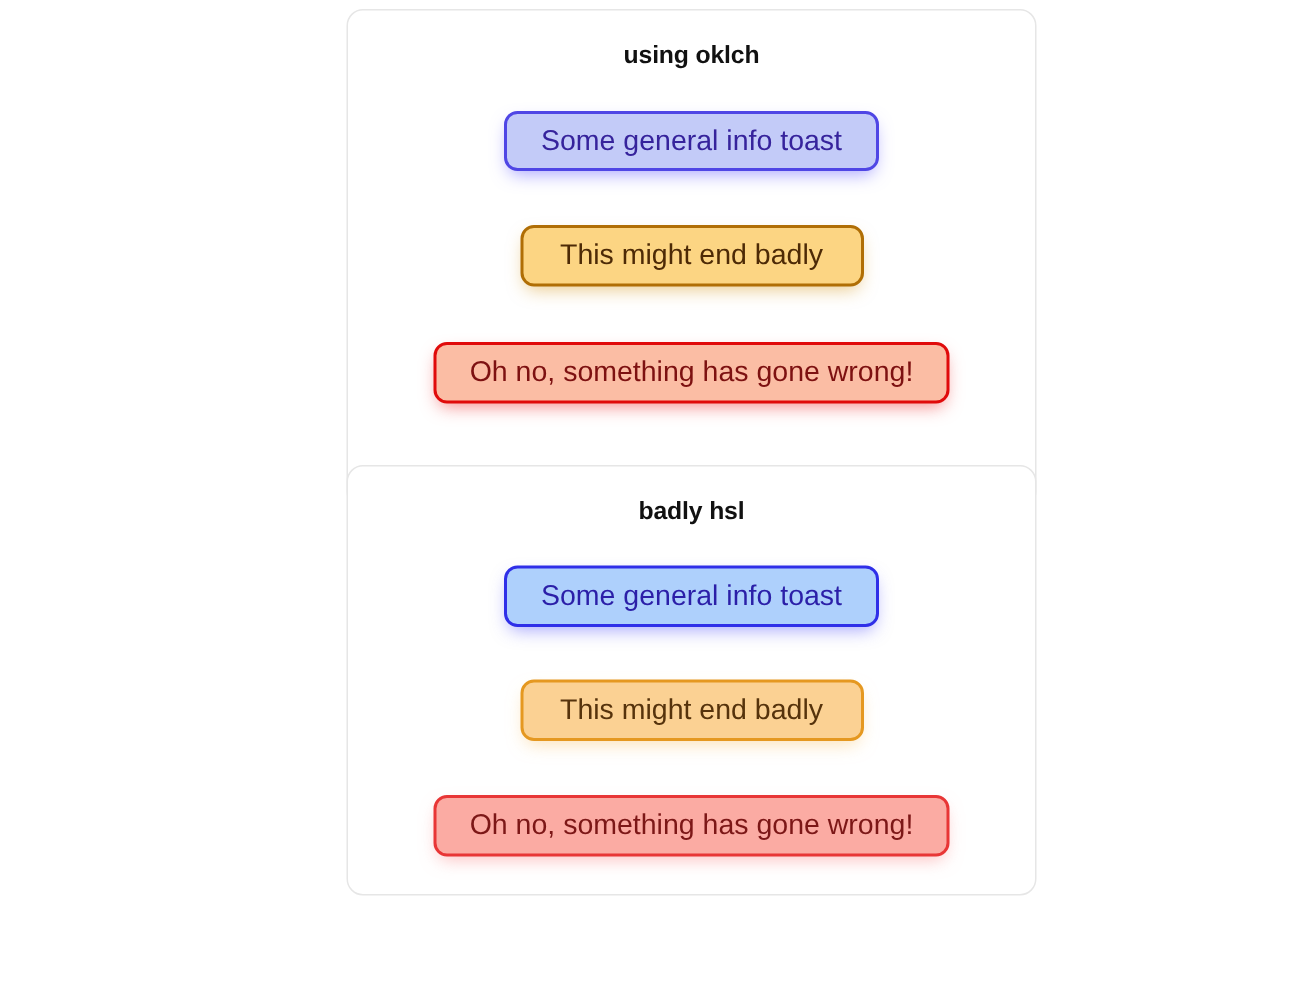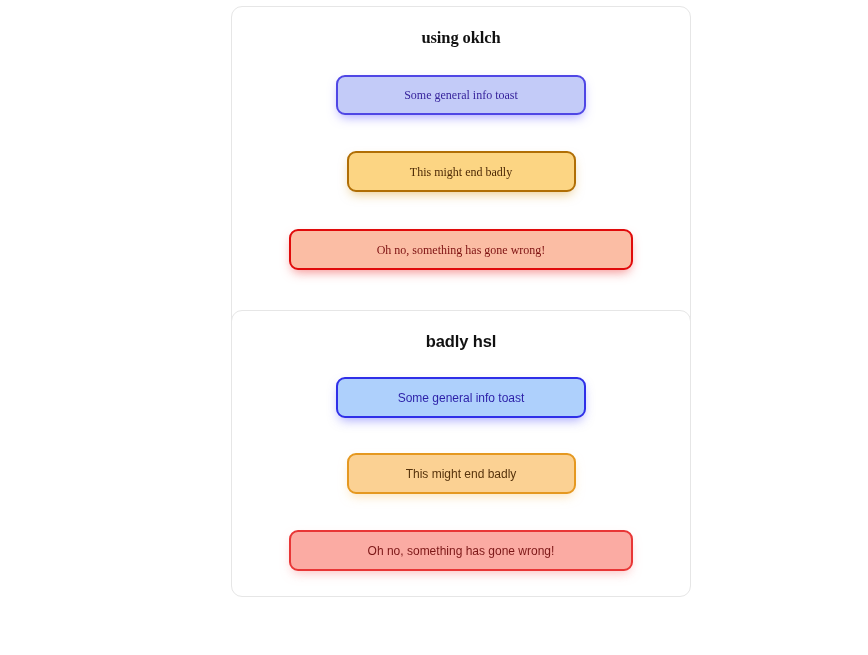--- a/index.html
+++ b/index.html
@@ -24,21 +24,21 @@
     position: absolute;
     left: 231px;
     width: 460px;
     box-sizing: border-box;
     background: #ffffff;
     border: 1px solid #e6e6e6;
     border-radius: 11px;
     padding: 0;
   }
 
-  .card-oklch { top: 6px;  height: 333px; font-family: Liberation Serif, serif; }
+  .card-oklch { top: 6px;  height: 333px; }
   .card-hsl   { top: 310px; height: 287px; }
 
   .card-title {
     text-align: center;
     font-size: 16.5px;
     font-weight: bold;
     color: #111111;
     margin: 0;
     padding-top: 21px;
     letter-spacing: -0.1px;
@@ -50,21 +50,21 @@
     align-items: center;
   }
 
   .toast {
     box-sizing: border-box;
     display: inline-flex;
     align-items: center;
     justify-content: center;
     border-radius: 9px;
     border-style: solid;
-    font-size: 12px;
+    font-size: 19px;
     line-height: 1;
     white-space: nowrap;
     text-align: right;
   }
 
   
   .card-oklch .t-info {
     margin-top: 27px;
     width: 250px;
     height: 40px;

